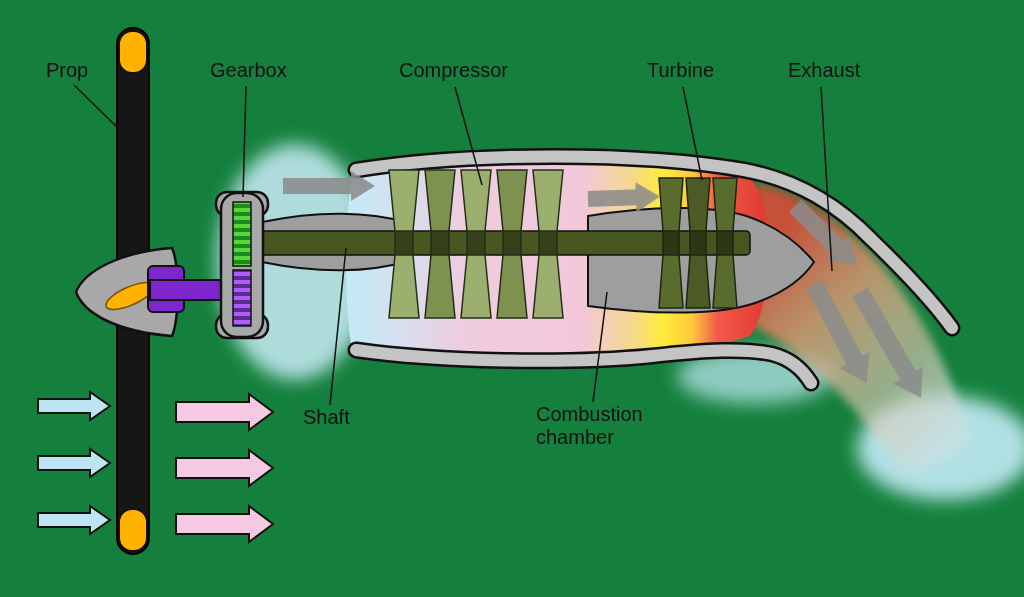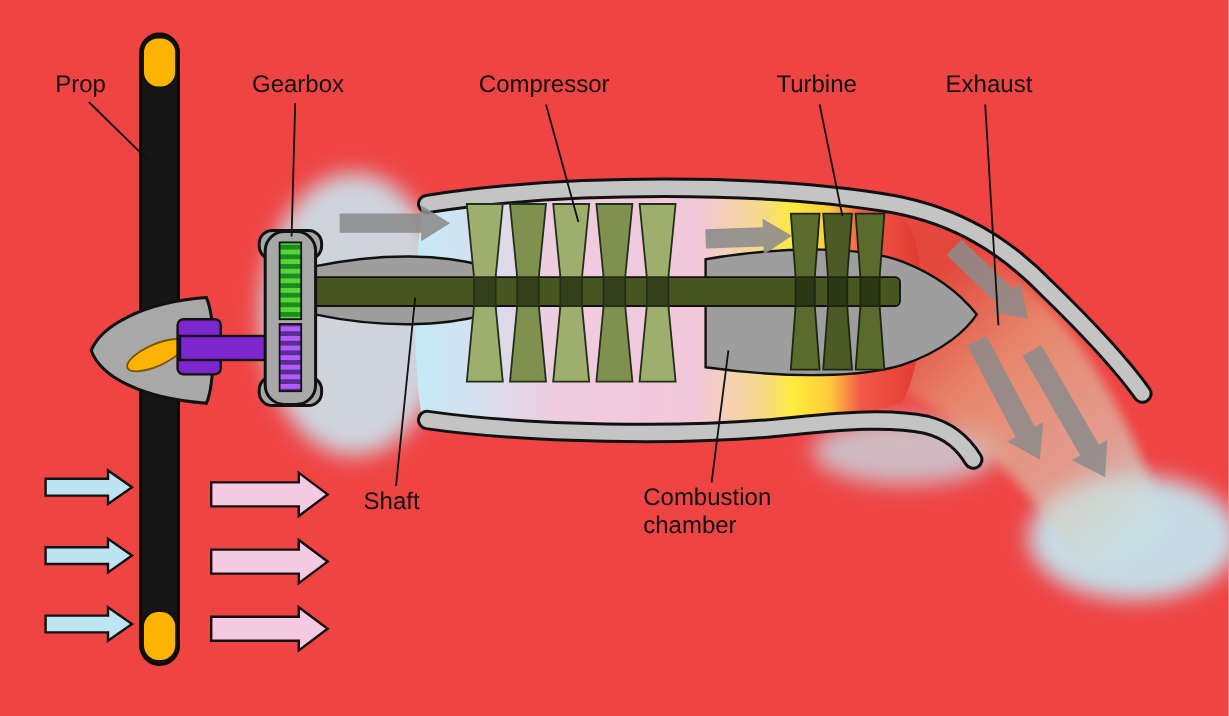--- a/index.html
+++ b/index.html
@@ -1,19 +1,19 @@
 <!DOCTYPE html>
 <html><head>
 <meta charset="utf-8">
 <style>
   html,body{margin:0;padding:0;background:#ffffff;}
   .stage{
     position:relative;
     width:1024px;height:597px;
-    background:#ef4444;
+    background:#15803d;
     overflow:hidden;
     font-family:"Liberation Sans", sans-serif;
   }
   .stage svg{position:absolute;inset:0;display:block;}
   text{
     font-family:"Liberation Sans", sans-serif;
     font-size:20px;
     fill:#111111;
   }
 </style>

